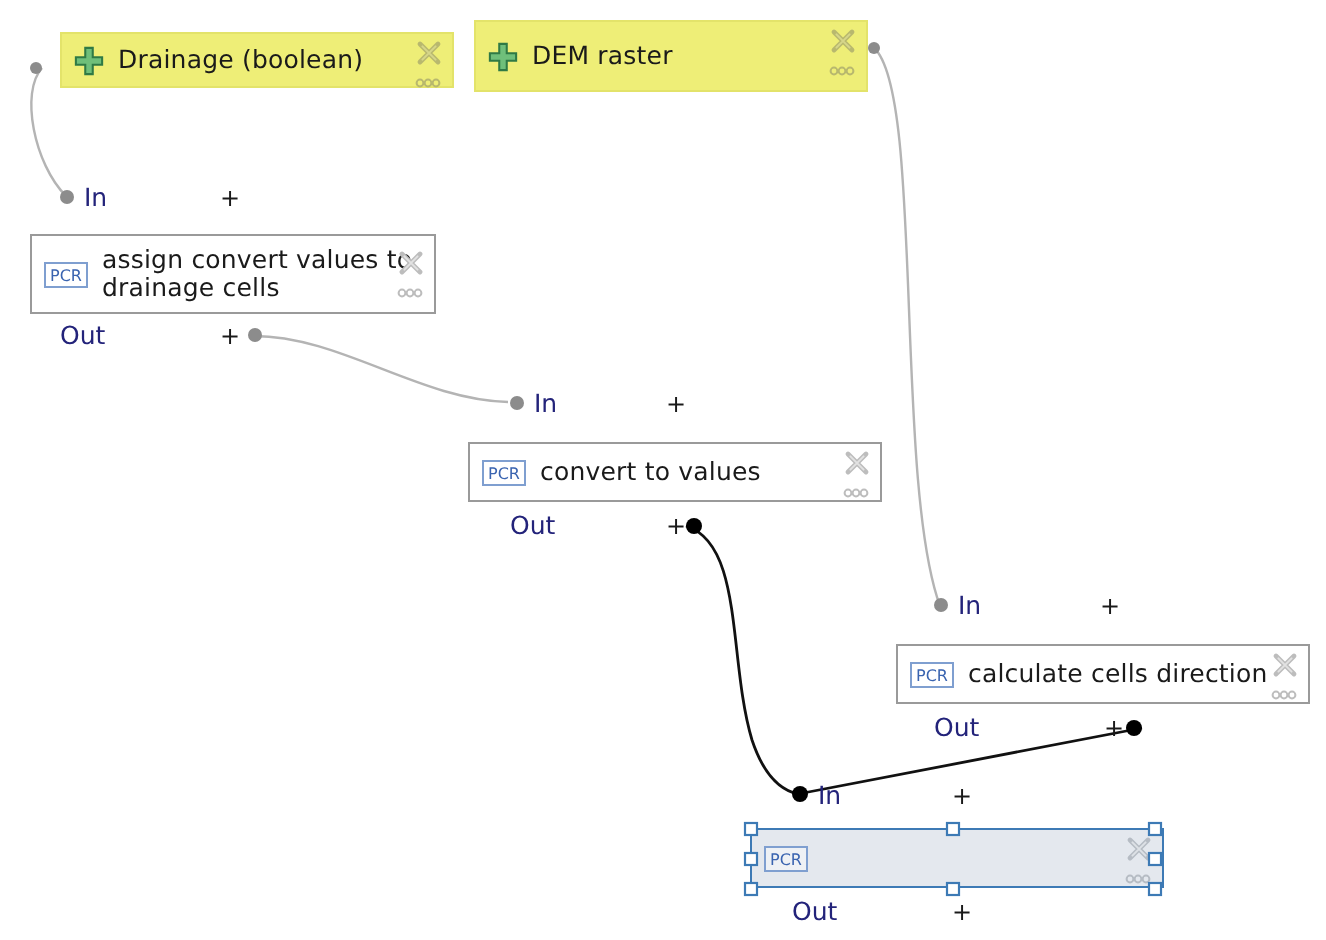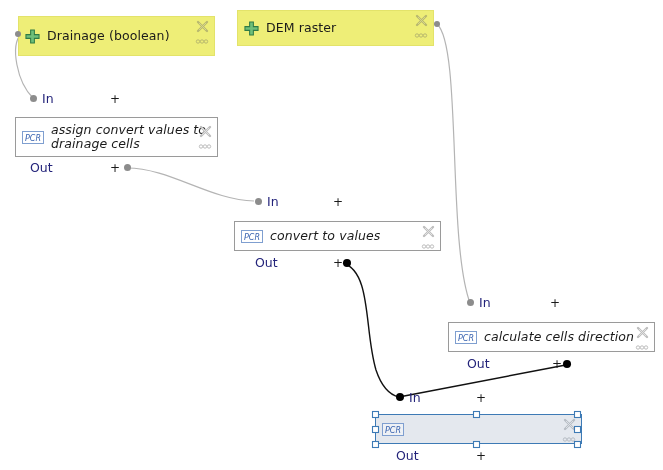--- a/index.html
+++ b/index.html
@@ -21,21 +21,20 @@
     display:flex;align-items:center;
     padding:0 6px;
   }
   .nodebox.data{
     background:#eeee77;
     border:1px solid #e3e36a;
   }
   .nodebox.op{
     background:#ffffff;
     border:1px solid #9a9a9a;
-    font-style:italic;
   }
   .nodebox.selected{
     background:#e4e8ee;
     border:1px solid #3d7ab5;
   }
   .nodetitle{
     font-size:12.5px;
     color:#1a1a1a;
     line-height:14px;
     white-space:pre-line;
@@ -83,21 +82,21 @@
     <path d="M 127,168 C 170,168 210,200 254,201" fill="none" stroke="#b4b4b4" stroke-width="1.2"></path>
 
     <path d="M 437,24 C 462,46 447,240 470,303" fill="none" stroke="#b4b4b4" stroke-width="1.2"></path>
 
     <path d="M 343,263 C 372,272 364,330 376,370 C 382,388 390,395 399,397" fill="none" stroke="#111111" stroke-width="1.4"></path>
 
     <path d="M 571,364 L 399,397" fill="none" stroke="#111111" stroke-width="1.4"></path>
   </svg>
 
   <div class="node">
-    <div class="nodebox data" style="left:18px;top:16px;width:197px;height:40px;">
+    <div class="nodebox data" style="left:30px;top:16px;width:197px;height:28px;">
       <svg class="ico" width="15" height="15" viewBox="0 0 16 16">
         <path d="M6,1 H10 V6 H15 V10 H10 V15 H6 V10 H1 V6 H6 Z" fill="#6fbf7a" stroke="#2f7a45" stroke-width="1.1"></path>
       </svg>
       <span class="nodetitle">Drainage (boolean)</span>
       <div class="corner">
         <svg class="xico" viewBox="0 0 13 13">
           <path d="M2,2 L11,11 M11,2 L2,11" stroke="#b8b86e" stroke-width="2.4" stroke-linecap="round"></path>
           <path d="M3.2,3.2 L9.8,9.8 M9.8,3.2 L3.2,9.8" stroke="#d6d68a" stroke-width="1" stroke-linecap="round"></path>
         </svg>
         <svg class="dots" viewBox="0 0 14 5">

